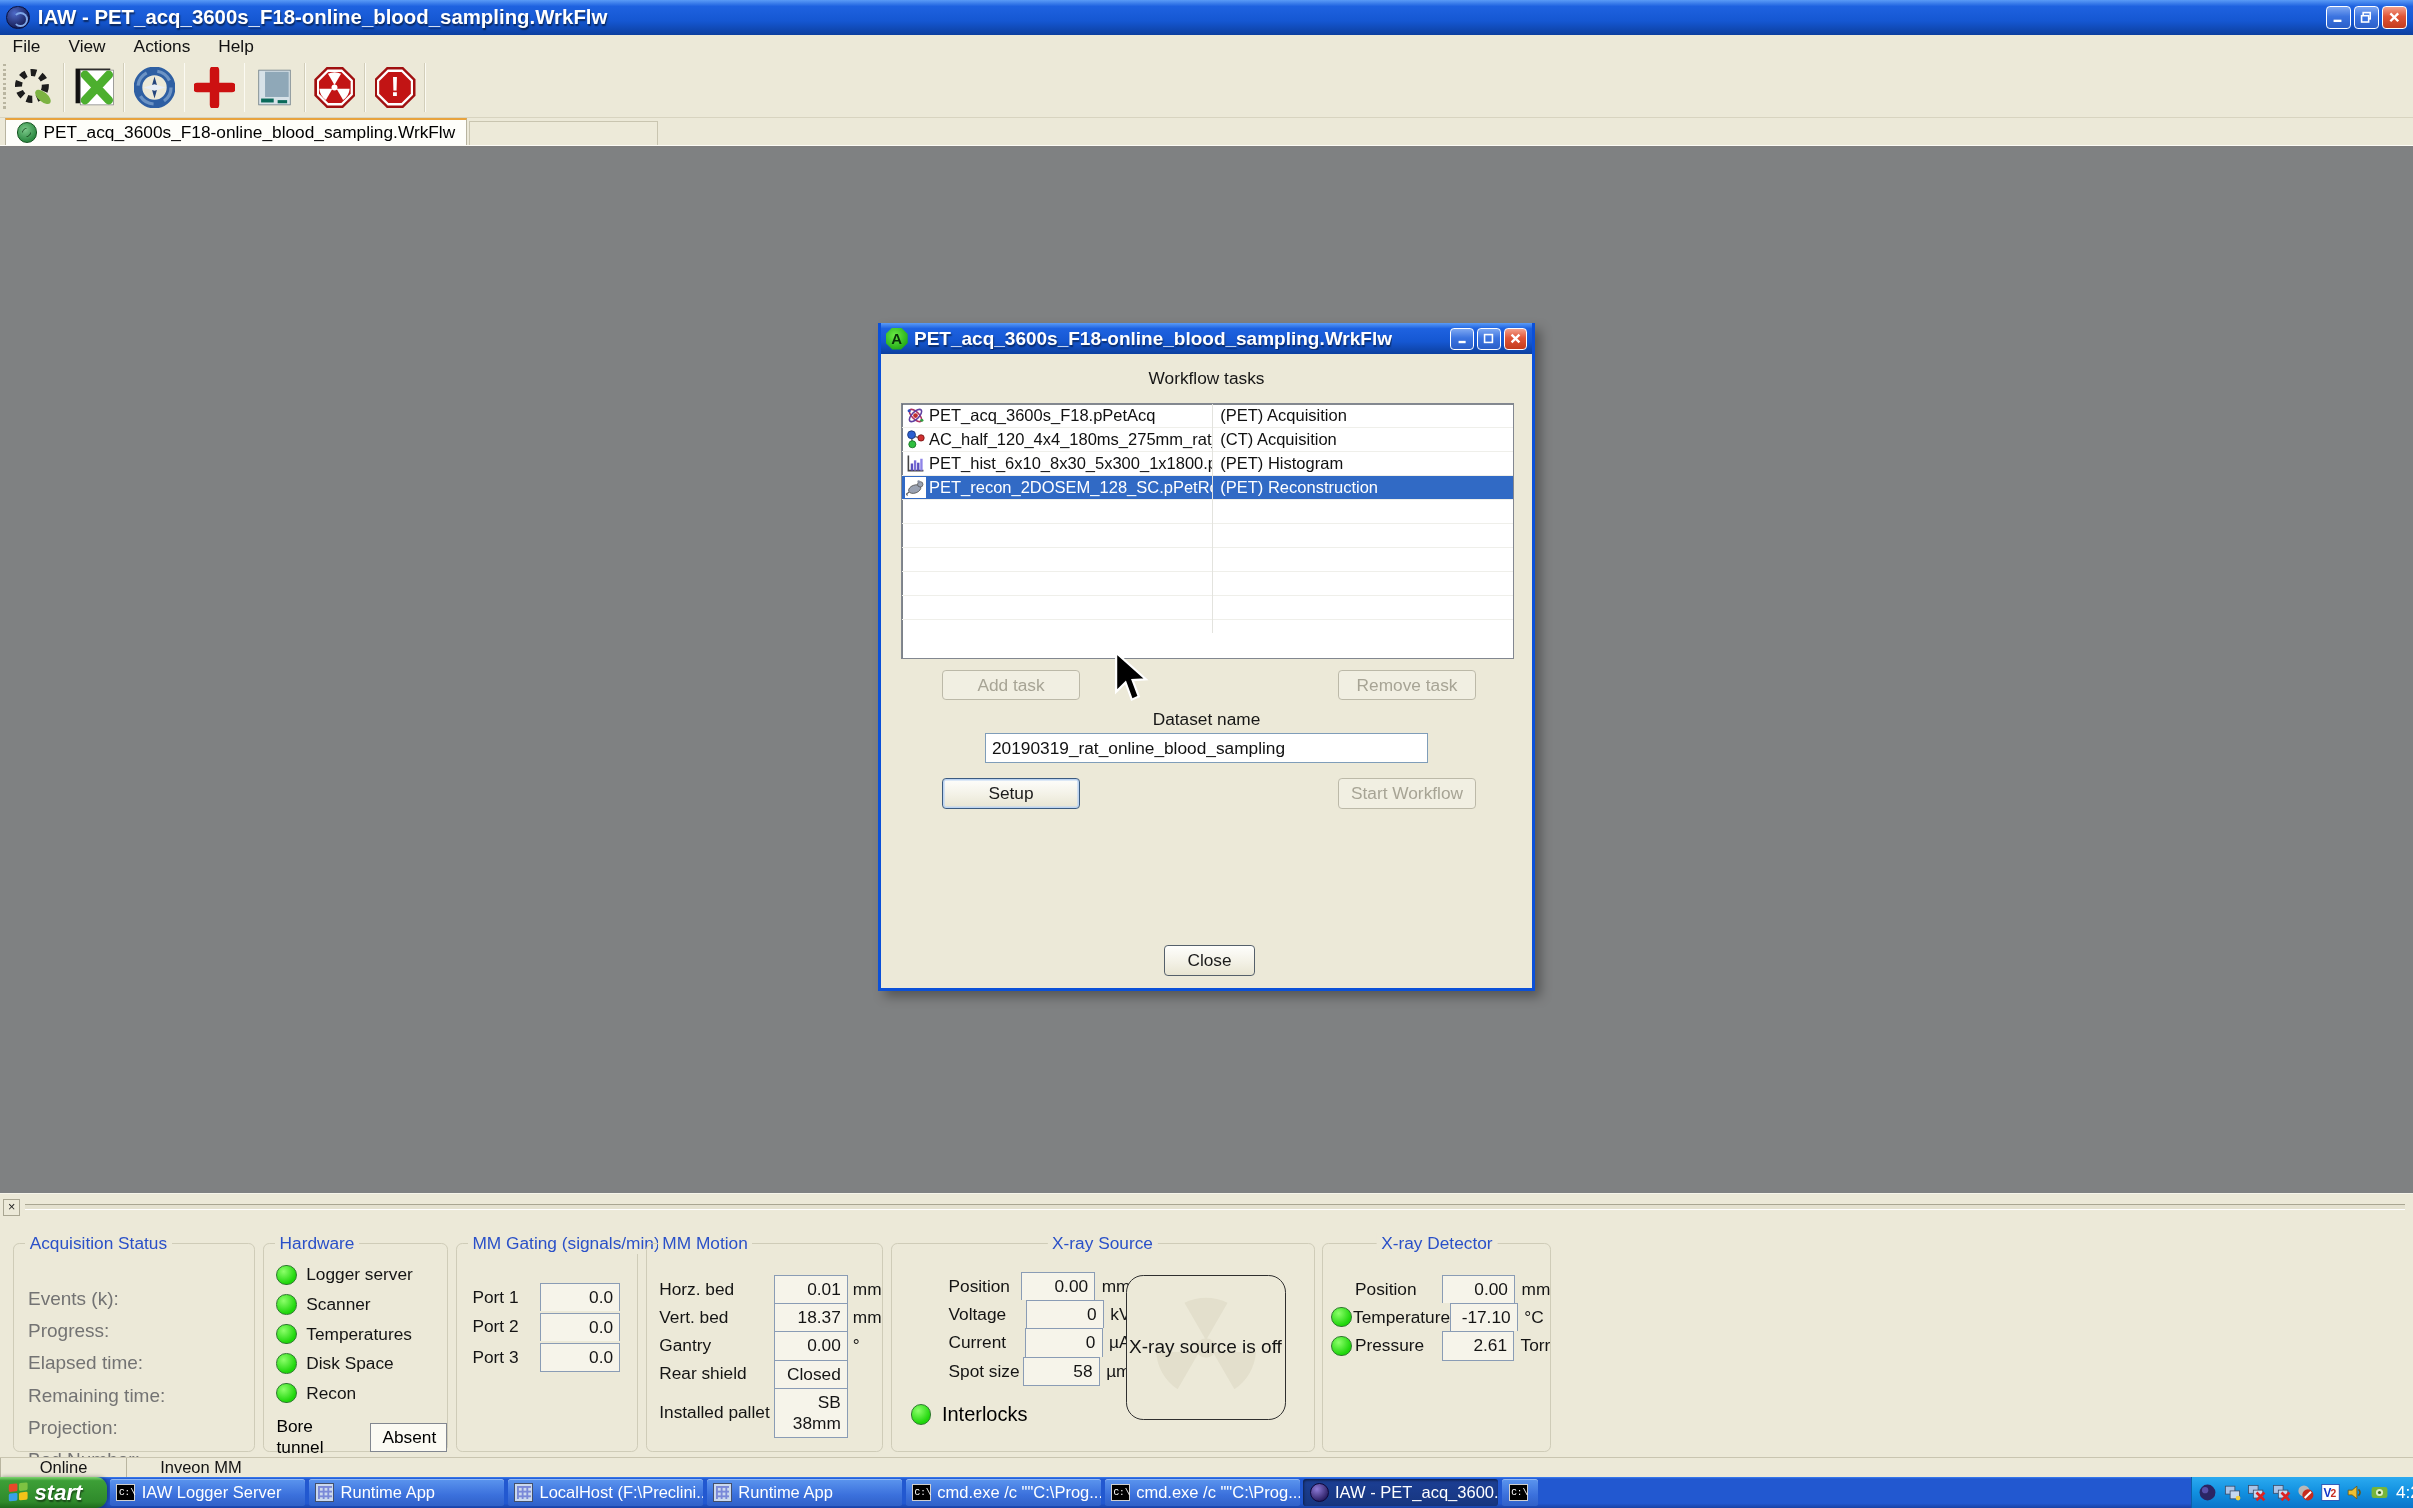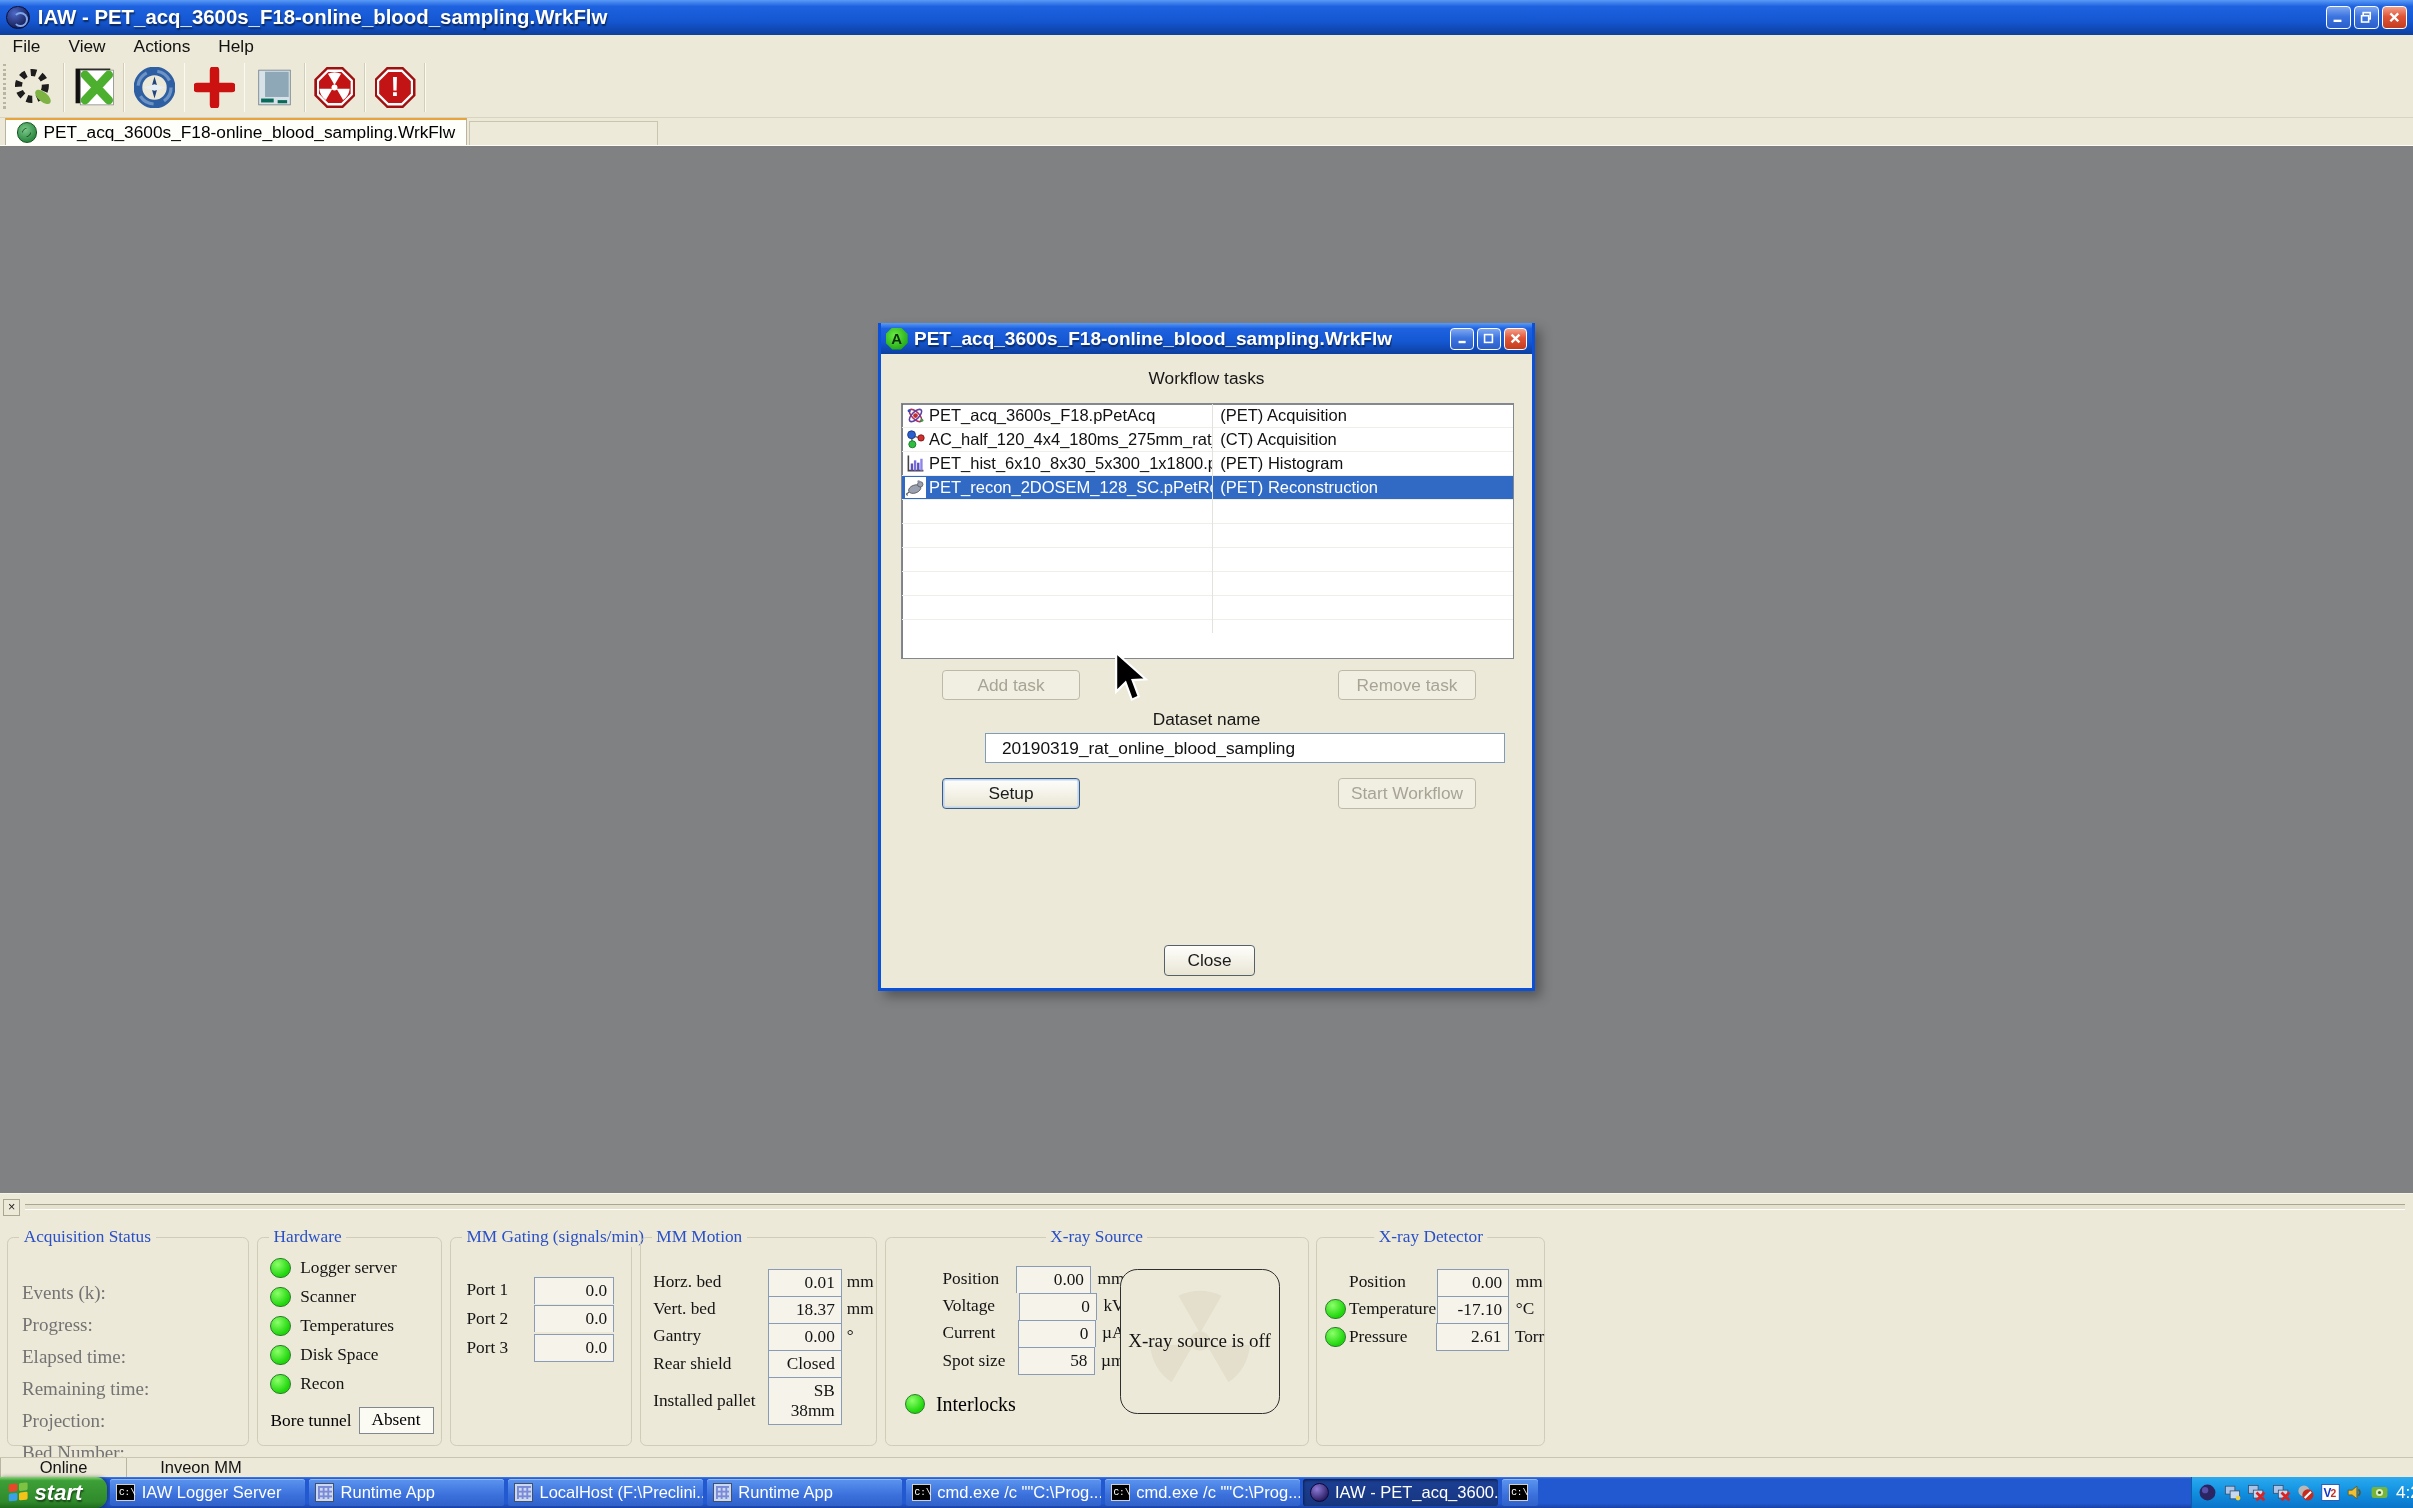--- a/index.html
+++ b/index.html
@@ -71,33 +71,33 @@
   .btn { font-family:"Liberation Sans",sans-serif; font-size:17.3px; color:#1a1a1a; text-align:center;
     background:linear-gradient(180deg,#FEFEFC,#F3F1E6 55%,#E8E5D2); border:0.8px solid #8D97A3; border-radius:3.9px; }
   .btn.disabled { color:#A7A495; border-color:#BCB9A8; background:#F1EFE2; }
   .btn.focusd { border:1.6px solid #3C5B80; box-shadow:inset 0 0 0 1.6px #BCD4F2; }
   .btn.defaultb { border:1.6px solid #55606B; }
 
   .add-btn,.setup-btn { position:absolute; left:61px; width:138px; height:30px; }
   .remove-btn,.start-btn { position:absolute; left:457px; width:138px; height:30px; }
   .add-btn,.remove-btn { top:316px; }
   .dsname { position:absolute; top:355px; left:0; right:0; text-align:center; font-size:17.3px; color:#161616; }
-  .dsinput { position:absolute; left:104px; top:379px; width:520px; height:30px; border:0.8px solid #7F9DB9; background:#fff; font-size:17.3px; font-family:"Liberation Sans",sans-serif; padding:0 16px; color:#111; }
+  .dsinput { position:absolute; left:104px; top:379px; width:443px; height:30px; border:0.8px solid #7F9DB9; background:#fff; font-size:17.3px; font-family:"Liberation Sans",sans-serif; padding:0 6px; color:#111; }
   .setup-btn,.start-btn { top:424px; height:31px; }
   .close-btn { position:absolute; left:283px; top:591px; width:91px; height:31px; }
 
   
   .cursor { position:absolute; left:1113px; top:503px; width:36px; height:55px; z-index:50; }
 
   
   .dock { position:absolute; left:0; top:1193px; right:0; height:264px; background:#ECE9D8; border-top:1.6px solid #F6F4EA; }
   .dockbar { height:25px; display:flex; align-items:center; padding:1.6px 3.1px 0 3.1px; }
   .dock-x { width:17.3px; height:17.3px; border:0.8px solid #A9A692; background:#ECE9D8; font-size:12.6px; line-height:14px; text-align:center; color:#222; }
   .dock-channel { flex:1; height:6.3px; margin:0 4.7px; border-top:0.8px solid #A9A692; border-bottom:0.8px solid #FFFFFF; background:#E4E1CF; }
-  .panels { display:flex; height:233px; padding:0 7px; align-items:center;font-family:Liberation Serif, serif; }
+  .panels { display:flex; height:233px; padding:0 13px; align-items:flex-end; }
   .vsep { width:4.7px; border-left:0.8px solid #A9A692; border-right:0.8px solid #FFFFFF; margin:4.7px 1.6px; }
   .gbox { border:0.8px solid #CFCCB8; border-radius:6.3px; position:relative; margin-top:11px; height:209px; }
   .gtitle { position:absolute; top:-11px; left:11px; background:#ECE9D8; padding:0 4.7px; color:#2A50C8; font-size:17.3px; white-space:nowrap; }
   .gtitle.center { left:50%; transform:translateX(-50%); }
 
   .p-acq { width:242px; } .p-hw { width:185px; } .p-gate { width:182px; } .p-motion { width:237px; } .p-src { width:424px; } .p-det { width:229px; } .p-rest { flex:1; }
 
   .acq-fields { padding:44px 0 0 14px; font-size:19px; color:#737373; }
   .acq-fields div { margin-bottom:10.2px; }
 

